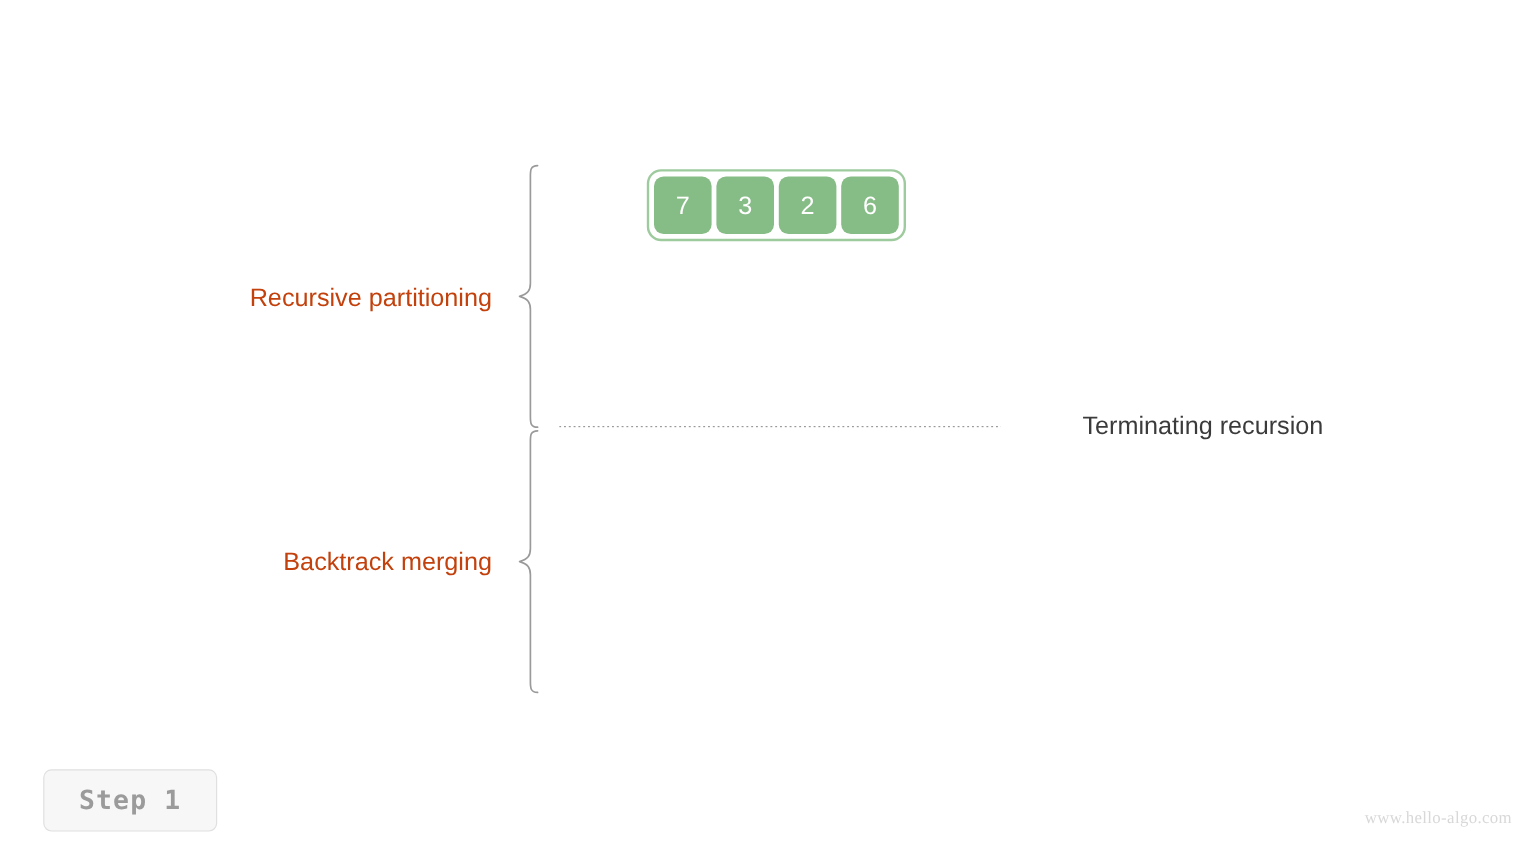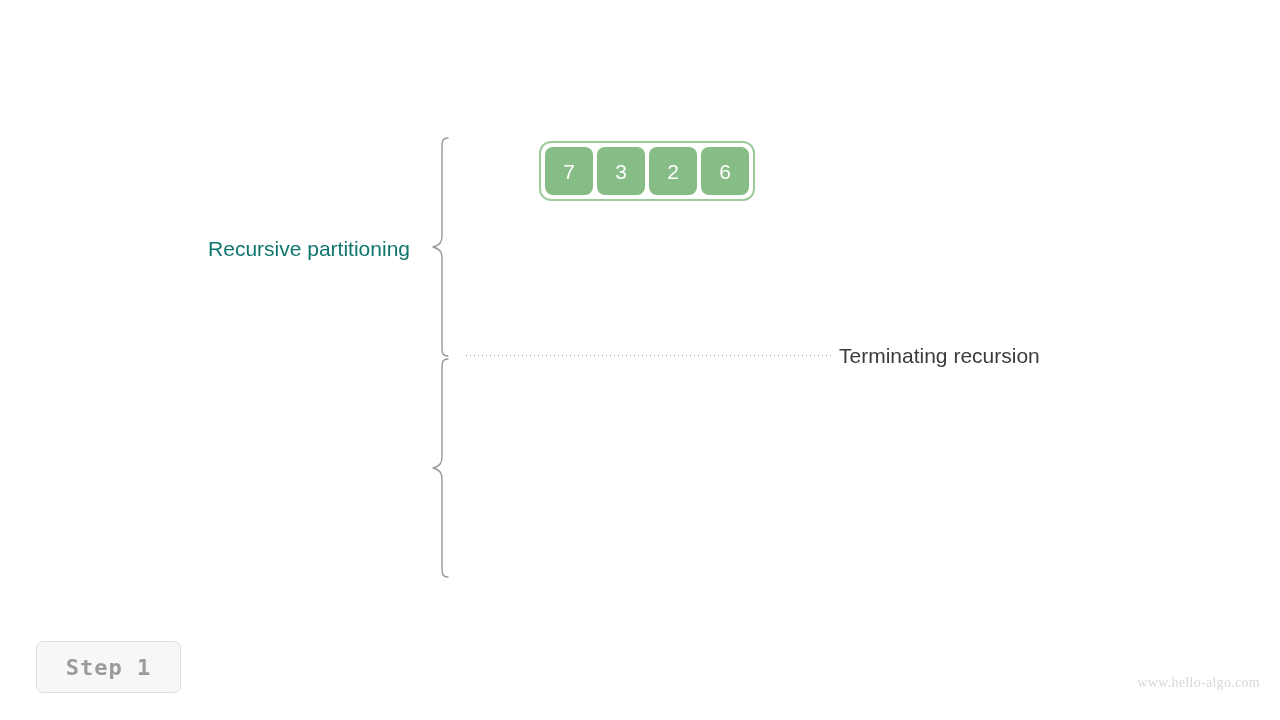--- a/index.html
+++ b/index.html
@@ -60,21 +60,21 @@
     fill: none;
     stroke: #9a9a9a;
     stroke-width: 1.4;
     stroke-linecap: round;
     stroke-linejoin: round;
   }
 
   
   .phase-label {
     position: absolute;
-    color: #0f766e;
+    color: #c2410c;
     font-size: 21px;
     font-family: "Liberation Sans", sans-serif;
     white-space: nowrap;
     text-align: right;
   }
   #label-recursive { left: 0; width: 410px; top: 237px; }
   #label-backtrack { left: 0; width: 410px; top: 457px; }
 
   
   .divider {
@@ -83,21 +83,21 @@
     top: 355px;
     width: 368px;
     height: 1px;
     background-image: linear-gradient(to right, #9a9a9a 0 1.4px, transparent 1.4px 100%);
     background-size: 4px 1.4px;
     background-repeat: repeat-x;
     background-position: left center;
   }
   .divider-label {
     position: absolute;
-    left: 839px;
+    left: 902px;
     top: 344px;
     color: #3b3b3b;
     font-size: 21px;
     font-family: "Liberation Sans", sans-serif;
     white-space: nowrap;
   }
 
   
   .step-badge {
     position: absolute;
@@ -160,20 +160,21 @@
              C 16 2, 16 6, 16 11
              L 16 100
              C 16 106, 14 109, 7 111
              C 14 113, 16 116, 16 122
              L 16 211
              C 16 216, 16 220, 22 220"></path>
   </svg>
 
   <div class="phase-label" id="label-recursive">Recursive partitioning</div>
 
+  <div class="phase-label" id="label-backtrack">Backtrack merging</div>
 
   <div class="divider"></div>
   <div class="divider-label">Terminating recursion</div>
 
   <div class="step-badge">
     <span>Step  1</span>
   </div>
 
   <div class="watermark">www.hello-algo.com</div>
 

